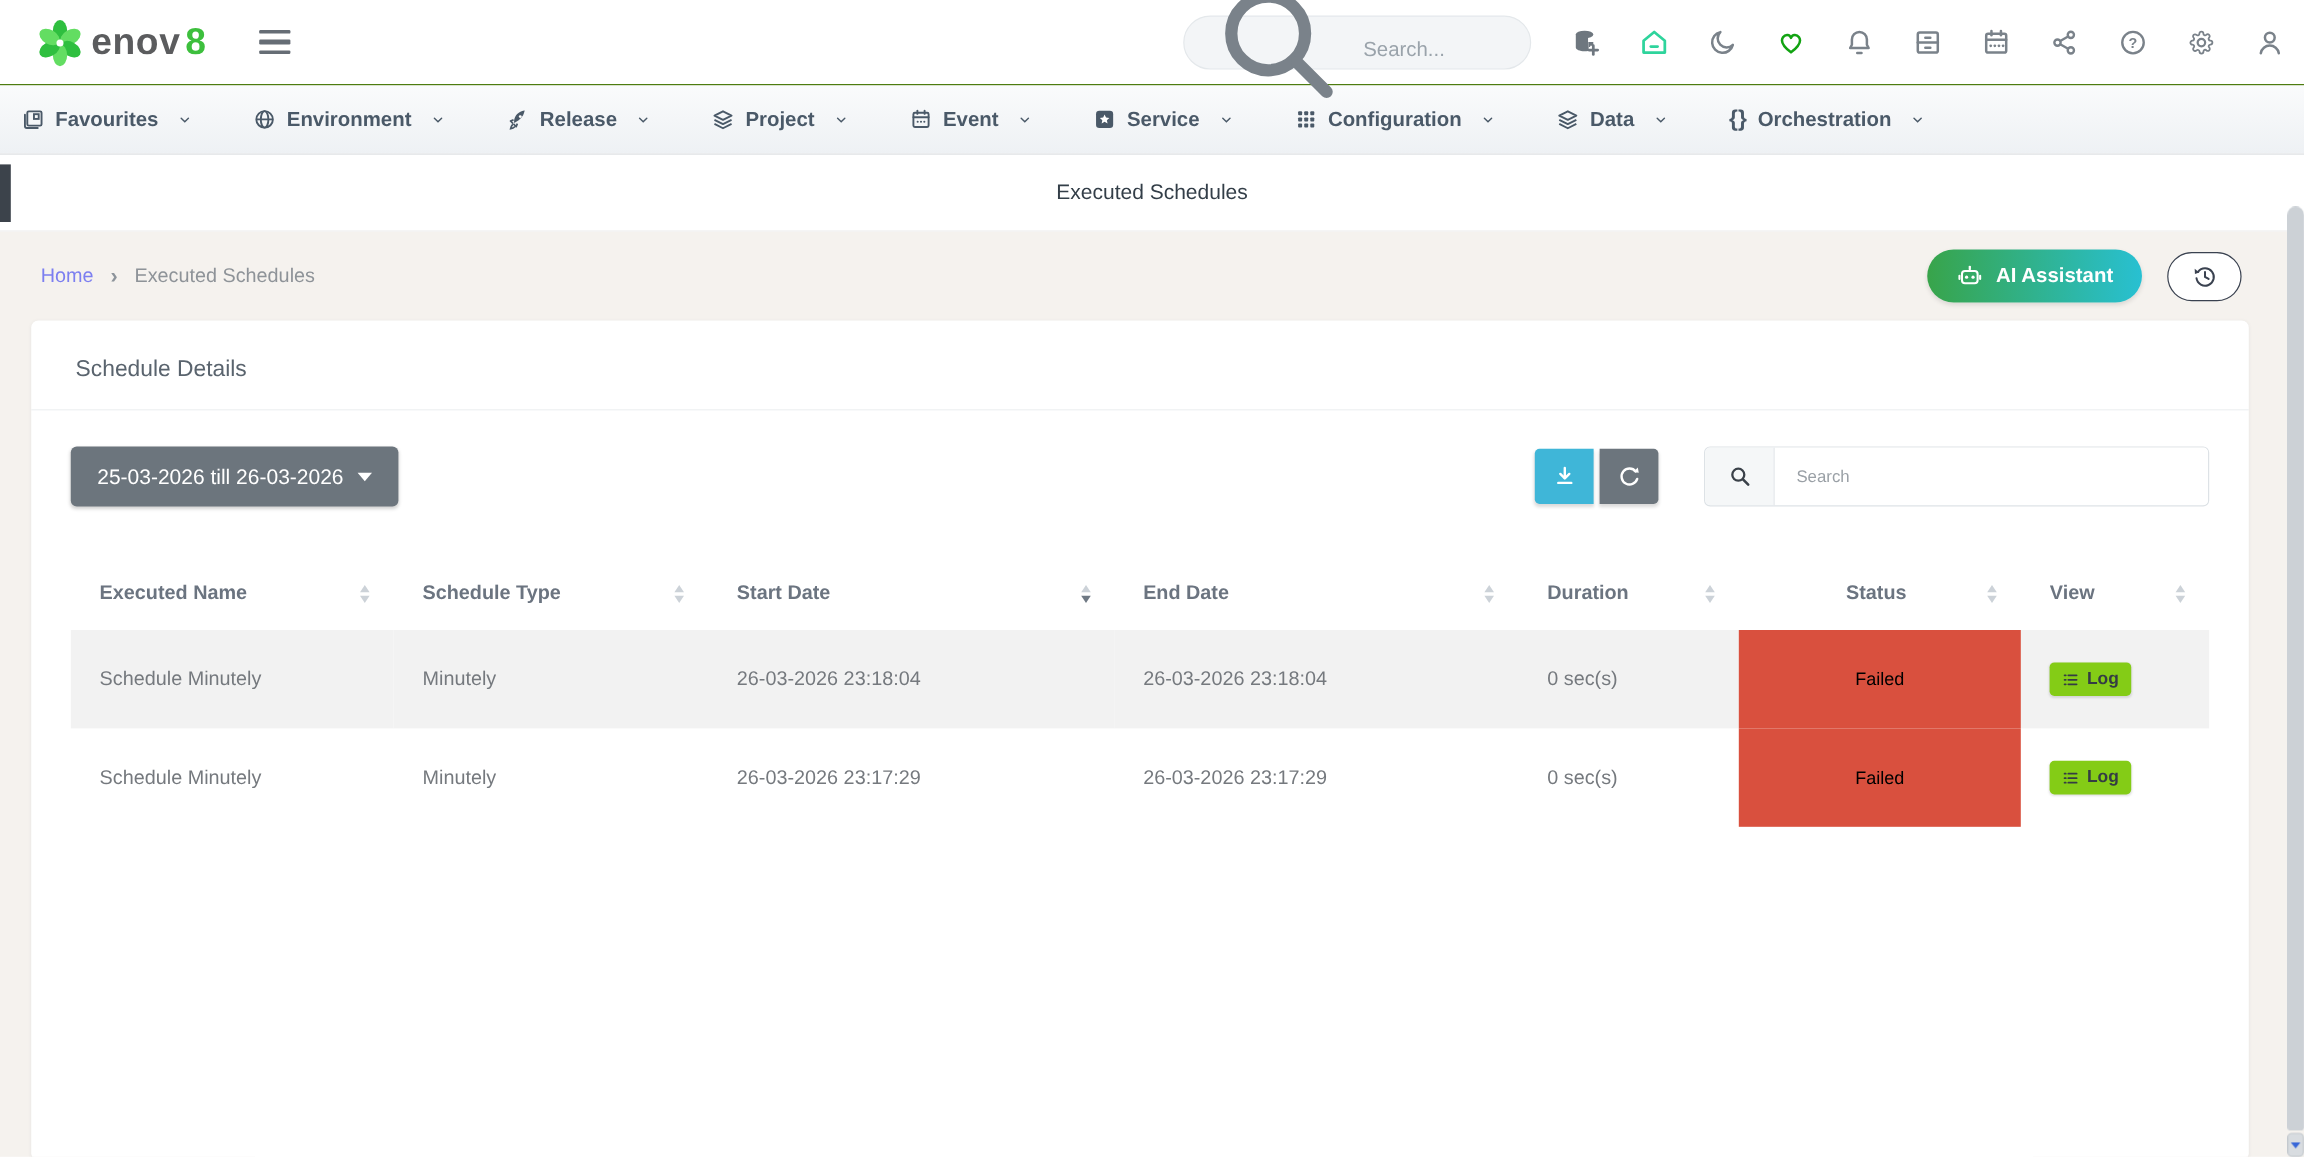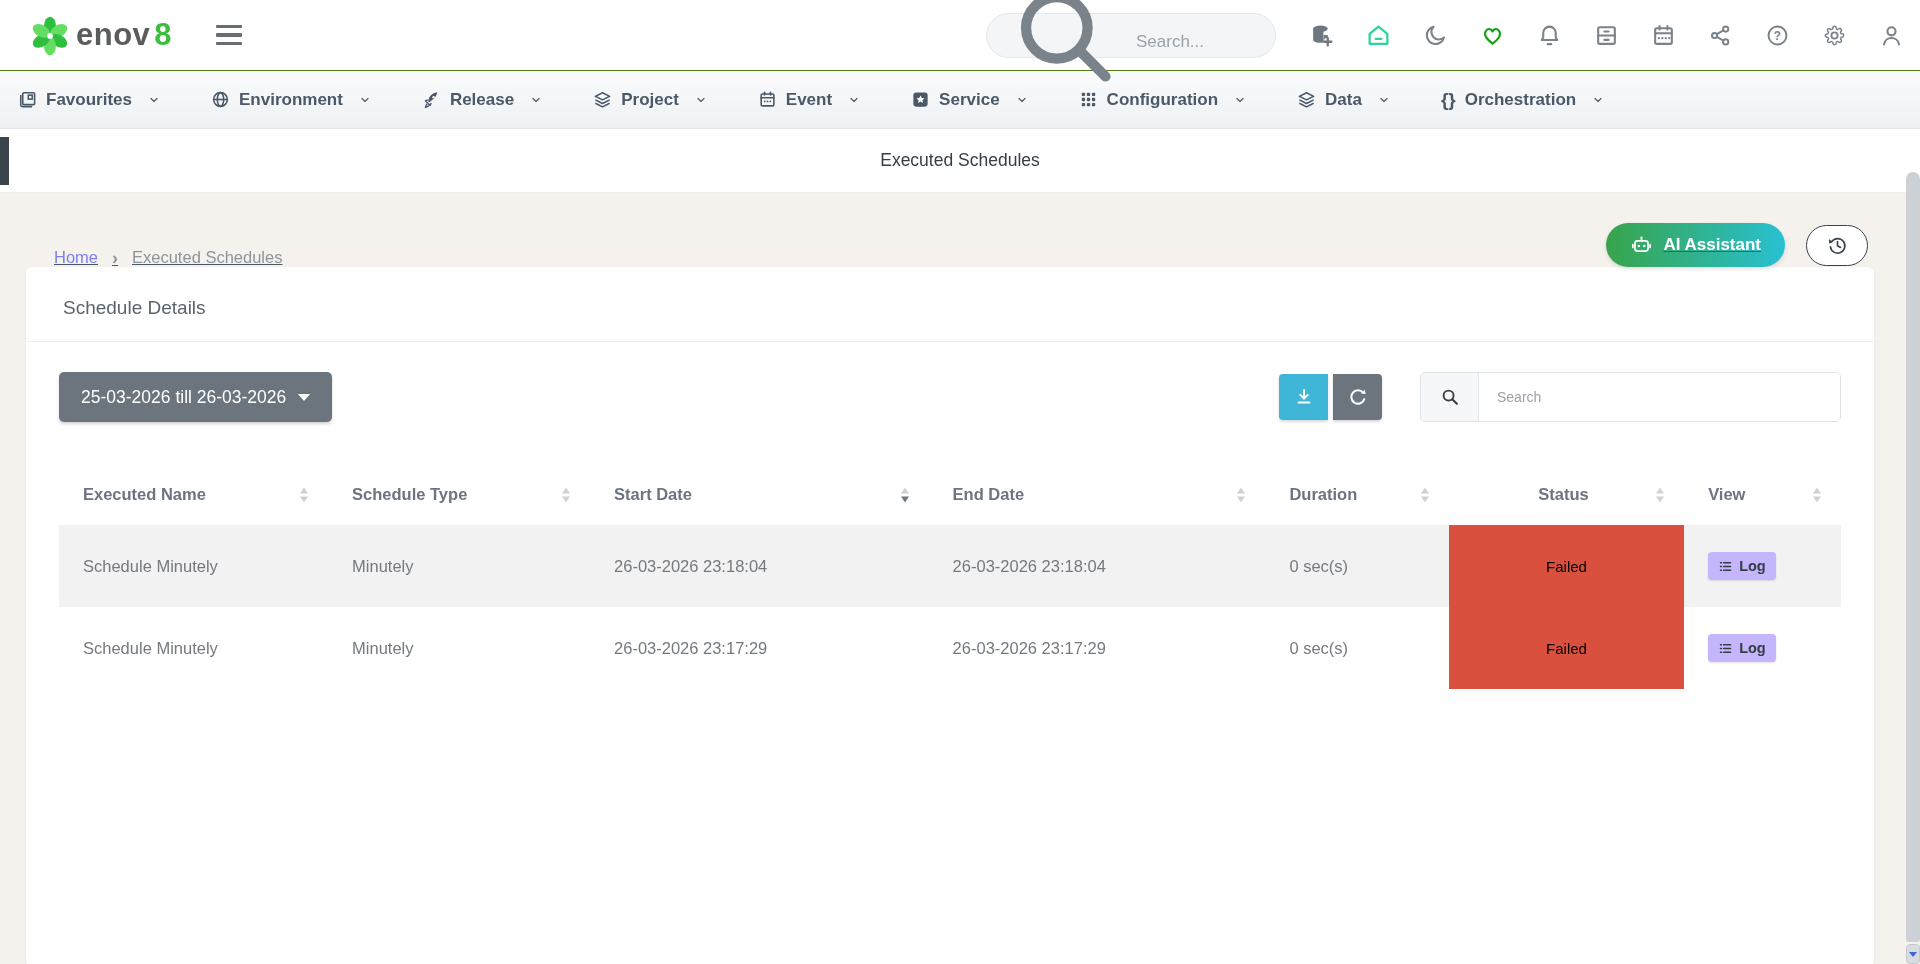--- a/index.html
+++ b/index.html
@@ -50,23 +50,22 @@
     height:64px; background:#ffffff; position:relative; display:flex;
     align-items:center; justify-content:center; border-bottom:1px solid #efefef; z-index:1;
   }
   .titlebar .side-tab {
     position:absolute; left:0; top:50%; transform:translateY(-50%);
     width:9px; height:48px; background:#3c434b;
   }
   .page-title { font-size:17.5px; color:#333e48; font-weight:400; }
   
   .crumb-bar {
-    height:74px; display:flex; align-items:flex-end; justify-content:space-between;
-    padding:0 52px 0 54px;
-    text-decoration:underline;
+    height:74px; display:flex; align-items:center; justify-content:space-between;
+    padding:0 52px 0 34px;
   }
   .crumbs { display:flex; align-items:center; gap:14px; font-size:16.5px; }
   .crumb-link { color:#7c7ff0; cursor:pointer; }
   .crumb-sep { color:#8d949b; font-size:18px; font-weight:600; line-height:1; }
   .crumb-current { color:#8e9398; }
   .crumb-actions { display:flex; align-items:center; gap:21px; }
   .ai-btn {
     display:flex; align-items:center; gap:10px; height:44px; padding:0 24px;
     border:none; border-radius:22px; cursor:pointer;
     background:linear-gradient(90deg,#38a44a,#28c0d2);
@@ -124,21 +123,21 @@
   }
   th.center { text-align:center; }
   .sort { position:absolute; right:20px; top:50%; transform:translateY(-50%); display:flex; flex-direction:column; gap:3px; }
   .sort .up { width:0; height:0; border-left:4.5px solid transparent; border-right:4.5px solid transparent; border-bottom:6px solid #ccd2d8; }
   .sort .dn { width:0; height:0; border-left:4.5px solid transparent; border-right:4.5px solid transparent; border-top:6px solid #ccd2d8; }
   th.sorted-desc .sort .dn { border-top-color:#6f7984; }
   td { font-size:16.5px; color:#75797e; padding:27px 24px; }
   tbody tr.striped { background:#f2f2f2; }
   td.status-cell { background:#d9503e; color:#000000; text-align:center; font-size:15px; padding:27px 8px; }
   .log-btn {
-    display:inline-flex; align-items:center; gap:6px; background:#c4b5fd; border:none; border-radius:4px;
+    display:inline-flex; align-items:center; gap:6px; background:#84cc16; border:none; border-radius:4px;
     padding:6px 10px; font-size:14.5px; font-weight:700; color:#343c44; cursor:pointer;
     font-family:"Liberation Sans", sans-serif; box-shadow:0 1px 2px rgba(0,0,0,.12);
   }
   .log-btn svg { width:15px; height:15px; }
   
   .page-scrollbar {
     position:fixed; right:0; top:172px; width:14px; height:792px;
     display:flex; flex-direction:column; z-index:5;
   }
   .page-scrollbar .thumb { flex:1; background:#ccd1d6; border-radius:7px 7px 3px 3px; cursor:grab; }

